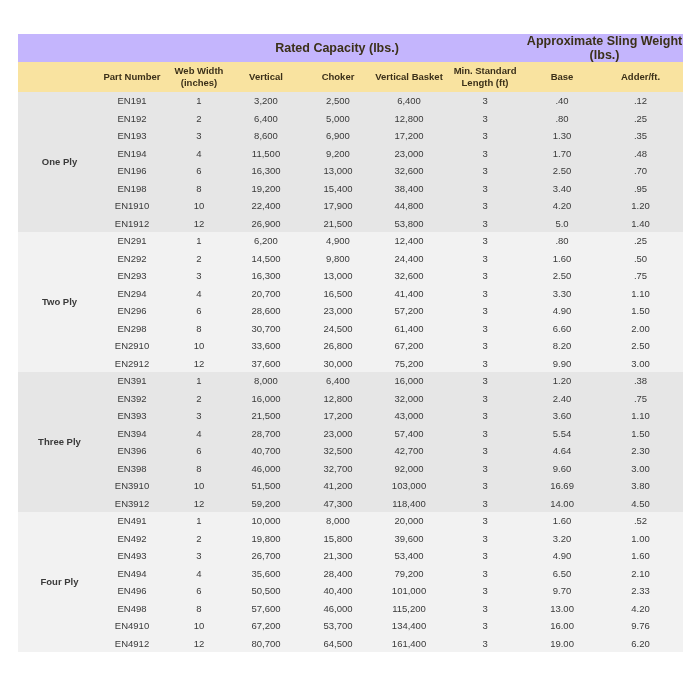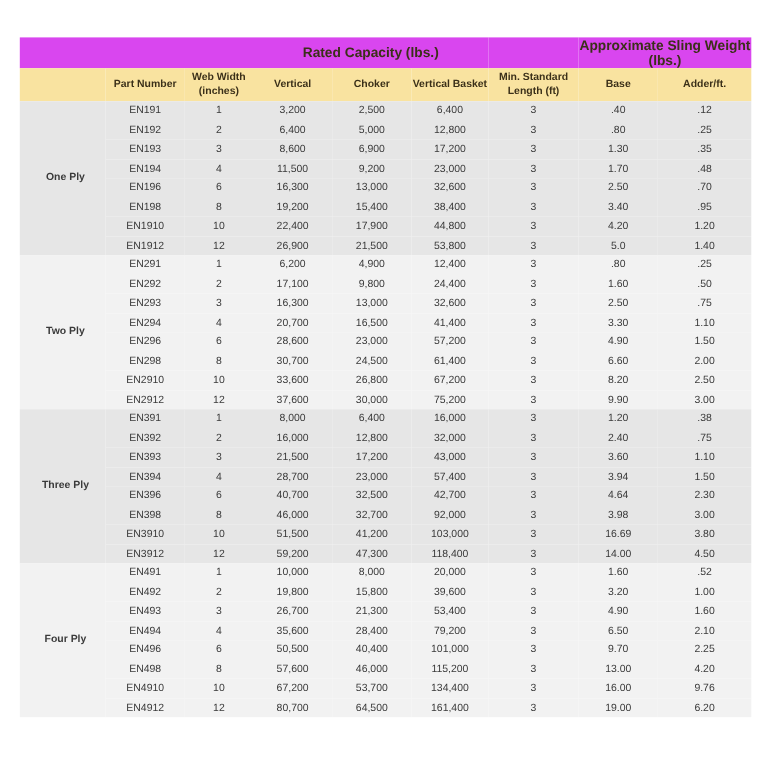--- a/index.html
+++ b/index.html
@@ -9,21 +9,21 @@
   table { border-collapse: collapse; width: 665px; table-layout: fixed; }
   col.c-group { width: 78px; }
   col.c-part { width: 72px; }
   col.c-web { width: 62px; }
   col.c-vert { width: 72px; }
   col.c-chok { width: 72px; }
   col.c-bask { width: 70px; }
   col.c-min { width: 82px; }
   col.c-base { width: 72px; }
   col.c-add { width: 85px; }
-  tr.h1 td { background: #d946ef; height: 22px; padding: 0; font-weight: bold; color: #3b3019;
+  tr.h1 td { background: #c4b5fd; height: 22px; padding: 0; font-weight: bold; color: #3b3019;
              font-size: 12.5px; text-align: center; line-height: 14px; }
   tr.h2 td { background: #f9e3a0; height: 30px; padding: 0; font-weight: bold; color: #3b3019;
              font-size: 9.5px; text-align: center; line-height: 12px; }
   tbody.grp td { height: 17.5px; padding: 0; font-size: 9.5px; text-align: center; color: #3a3a3a; line-height: 17.5px; }
   tbody.g-dark td { background: #e6e6e6; }
   tbody.g-light td { background: #f2f2f2; }
   td.grp-label { font-weight: bold; font-size: 12.5px; text-align: center; padding-left: 5px !important; color: #2e2e2e; }
 </style>
 </head>
 <body>
@@ -151,21 +151,21 @@
           <td>6,200</td>
           <td>4,900</td>
           <td>12,400</td>
           <td>3</td>
           <td>.80</td>
           <td>.25</td>
         </tr>
         <tr>
           <td>EN292</td>
           <td>2</td>
-          <td>17,100</td>
+          <td>14,500</td>
           <td>9,800</td>
           <td>24,400</td>
           <td>3</td>
           <td>1.60</td>
           <td>.50</td>
         </tr>
         <tr>
           <td>EN293</td>
           <td>3</td>
           <td>16,300</td>
@@ -258,41 +258,41 @@
           <td>3.60</td>
           <td>1.10</td>
         </tr>
         <tr>
           <td>EN394</td>
           <td>4</td>
           <td>28,700</td>
           <td>23,000</td>
           <td>57,400</td>
           <td>3</td>
-          <td>3.94</td>
+          <td>5.54</td>
           <td>1.50</td>
         </tr>
         <tr>
           <td>EN396</td>
           <td>6</td>
           <td>40,700</td>
           <td>32,500</td>
           <td>42,700</td>
           <td>3</td>
           <td>4.64</td>
           <td>2.30</td>
         </tr>
         <tr>
           <td>EN398</td>
           <td>8</td>
           <td>46,000</td>
           <td>32,700</td>
           <td>92,000</td>
           <td>3</td>
-          <td>3.98</td>
+          <td>9.60</td>
           <td>3.00</td>
         </tr>
         <tr>
           <td>EN3910</td>
           <td>10</td>
           <td>51,500</td>
           <td>41,200</td>
           <td>103,000</td>
           <td>3</td>
           <td>16.69</td>
@@ -352,21 +352,21 @@
           <td>2.10</td>
         </tr>
         <tr>
           <td>EN496</td>
           <td>6</td>
           <td>50,500</td>
           <td>40,400</td>
           <td>101,000</td>
           <td>3</td>
           <td>9.70</td>
-          <td>2.25</td>
+          <td>2.33</td>
         </tr>
         <tr>
           <td>EN498</td>
           <td>8</td>
           <td>57,600</td>
           <td>46,000</td>
           <td>115,200</td>
           <td>3</td>
           <td>13.00</td>
           <td>4.20</td>

